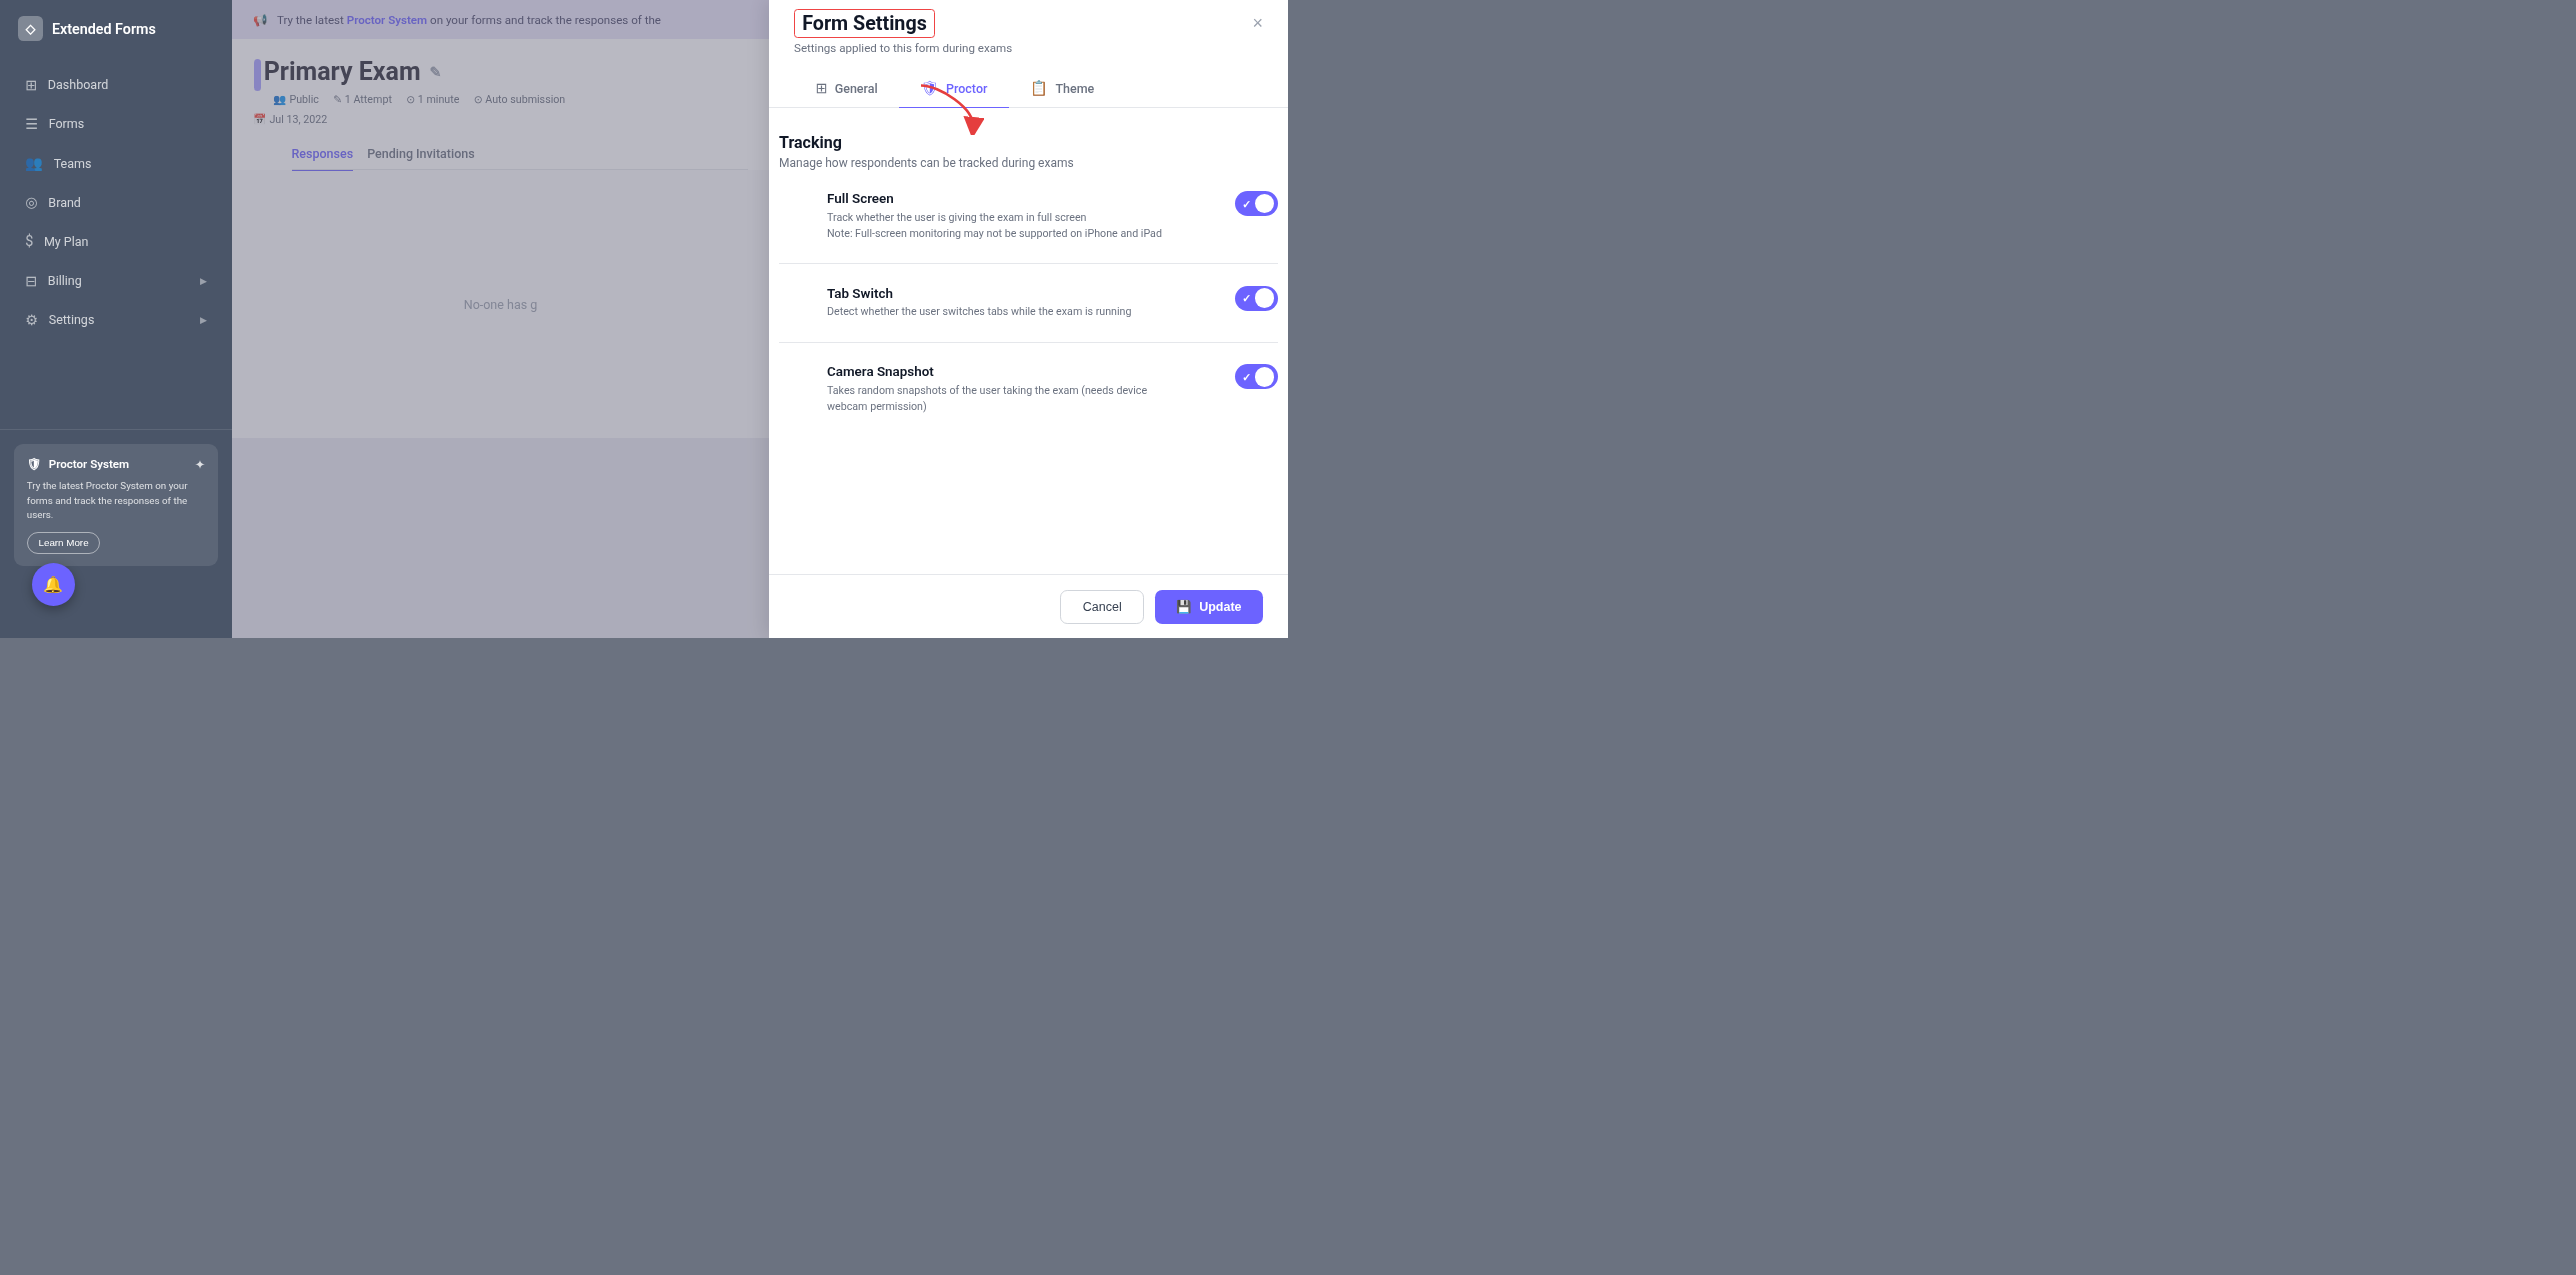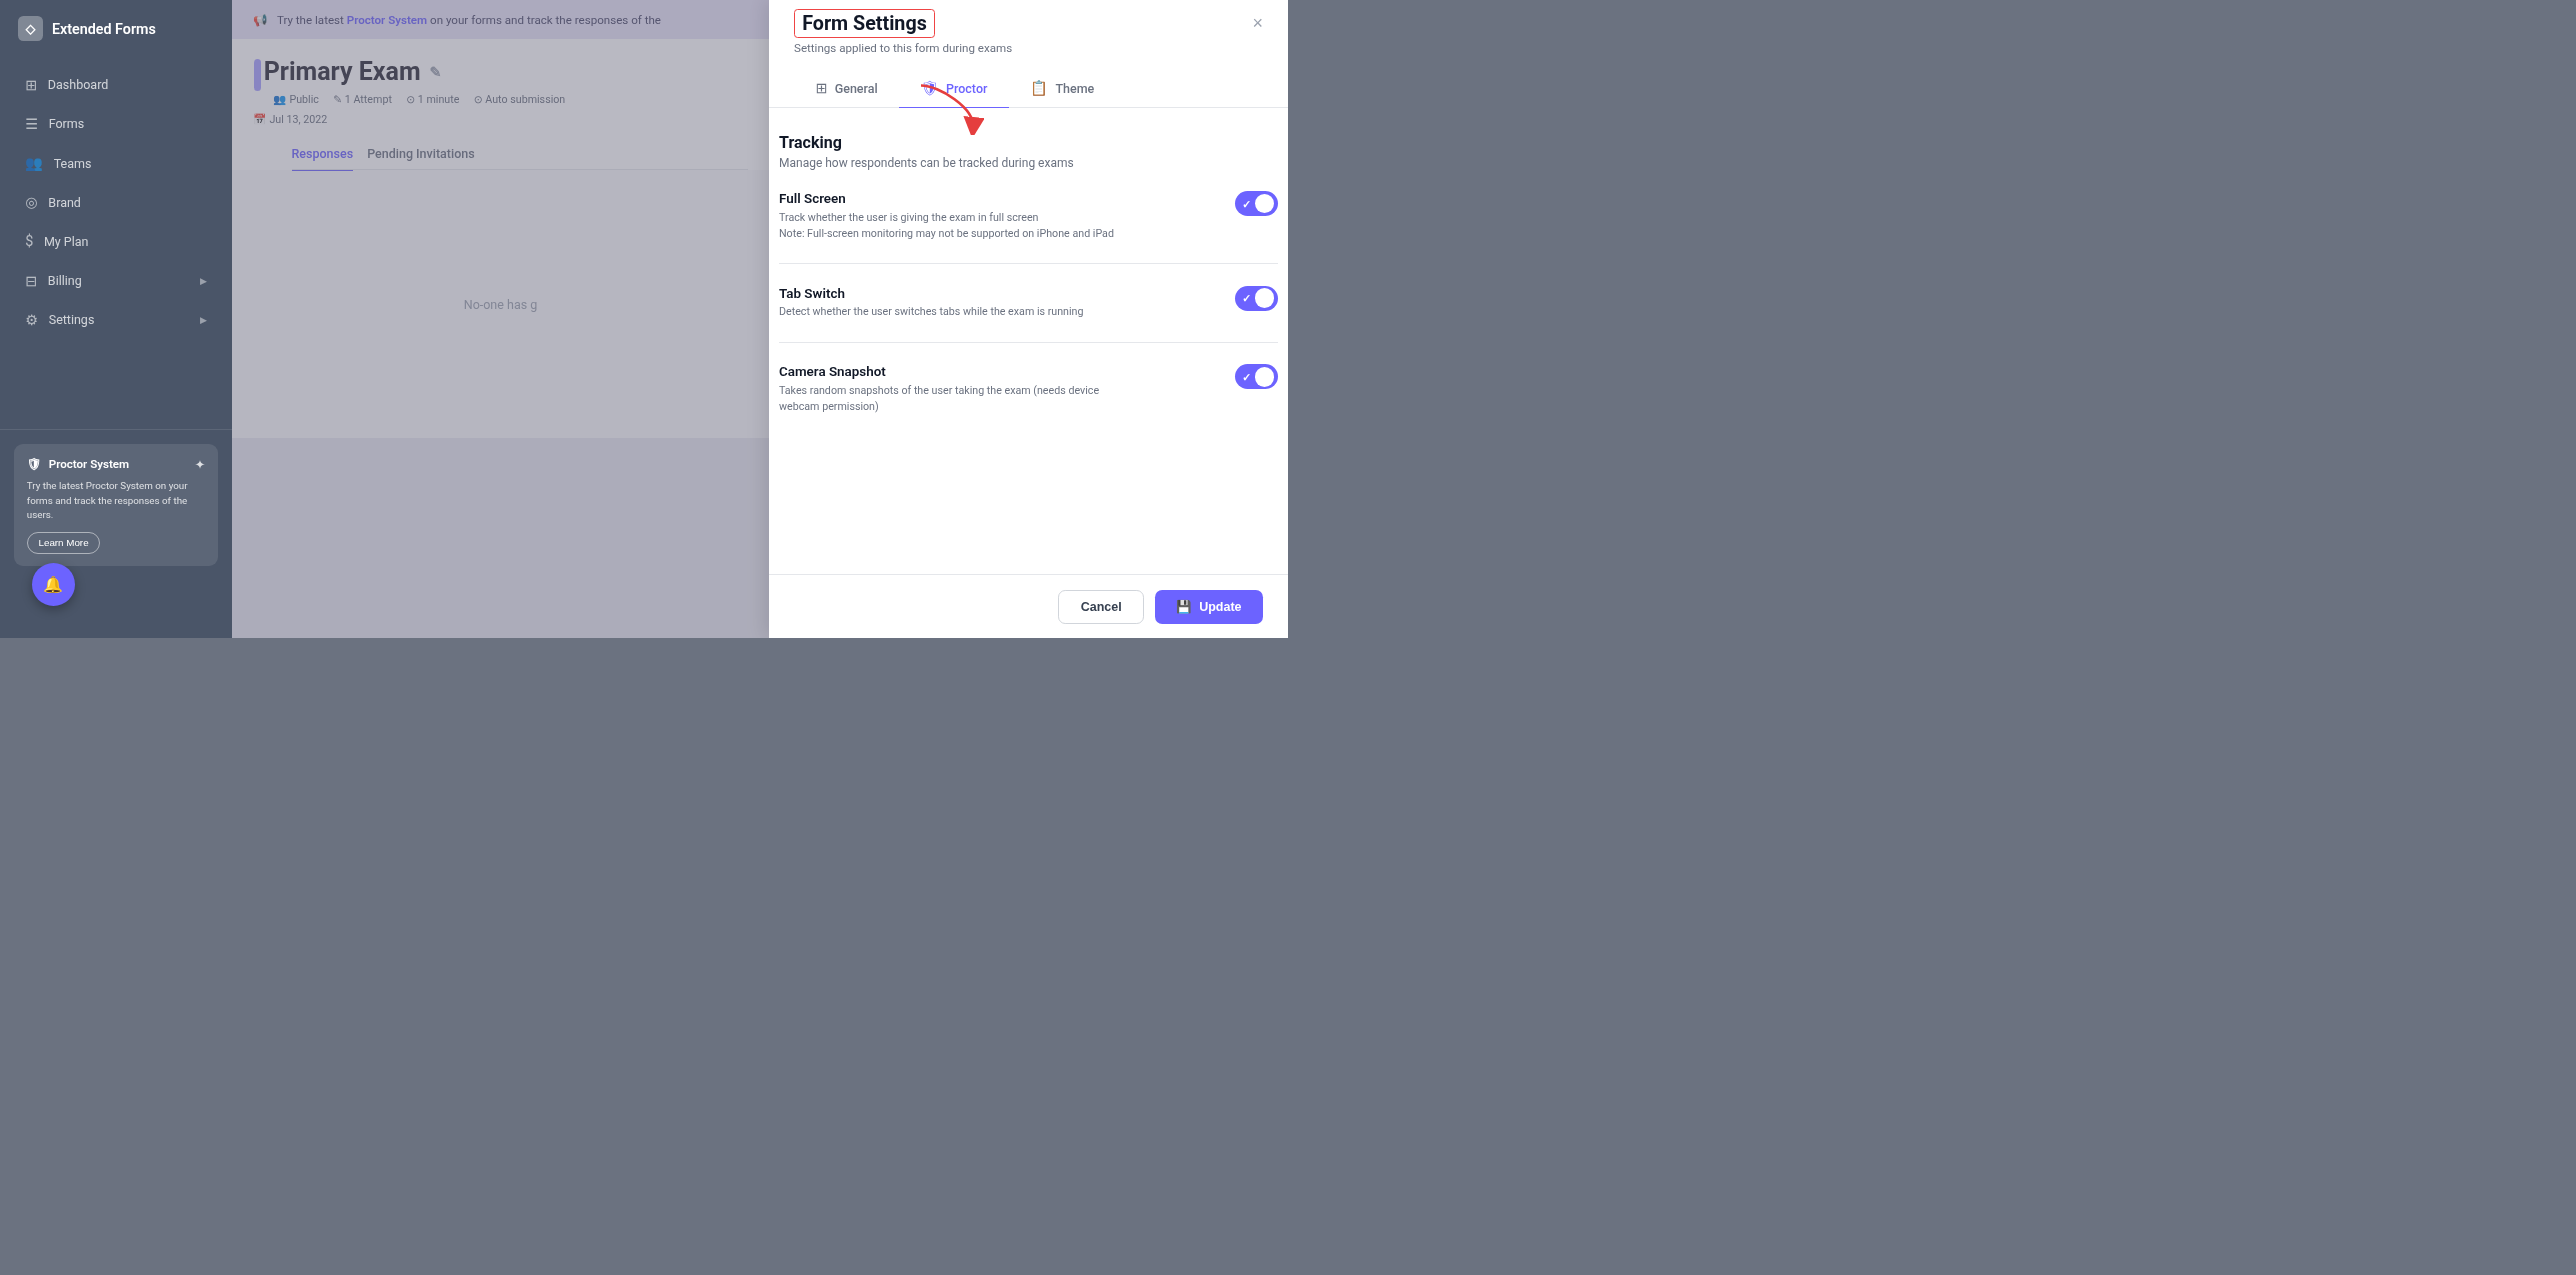--- a/index.html
+++ b/index.html
@@ -280,20 +280,21 @@
       font-size: 12px;
       color: #6b7280;
       margin-bottom: 21.5px;
     }
     .tracking-item {
       margin-bottom: 21.5px;
       display: flex;
       align-items: flex-start;
       justify-content: space-between;
       gap: 2px;
+      margin-left: 48px;
     }
     .tracking-item-info {}
     .tracking-item-name {
       font-size: 13.4px;
       font-weight: 600;
       color: #111827;
       margin-bottom: 3.6px;
     }
     .tracking-item-desc {
       font-size: 10.7px;
@@ -349,21 +350,21 @@
       background: white;
     }
     .btn-cancel {
       padding: 9px 21.5px;
       border: 0.9px solid #d1d5db;
       background: white;
       color: #374151;
       font-size: 12.5px;
       border-radius: 7.2px;
       cursor: pointer;
-      font-weight: 700;
+      font-weight: 400;
     }
     .btn-update {
       padding: 9px 21.5px;
       background: #6c63ff;
       color: white;
       font-size: 12.5px;
       border-radius: 7.2px;
       cursor: pointer;
       font-weight: 600;
       display: flex;

